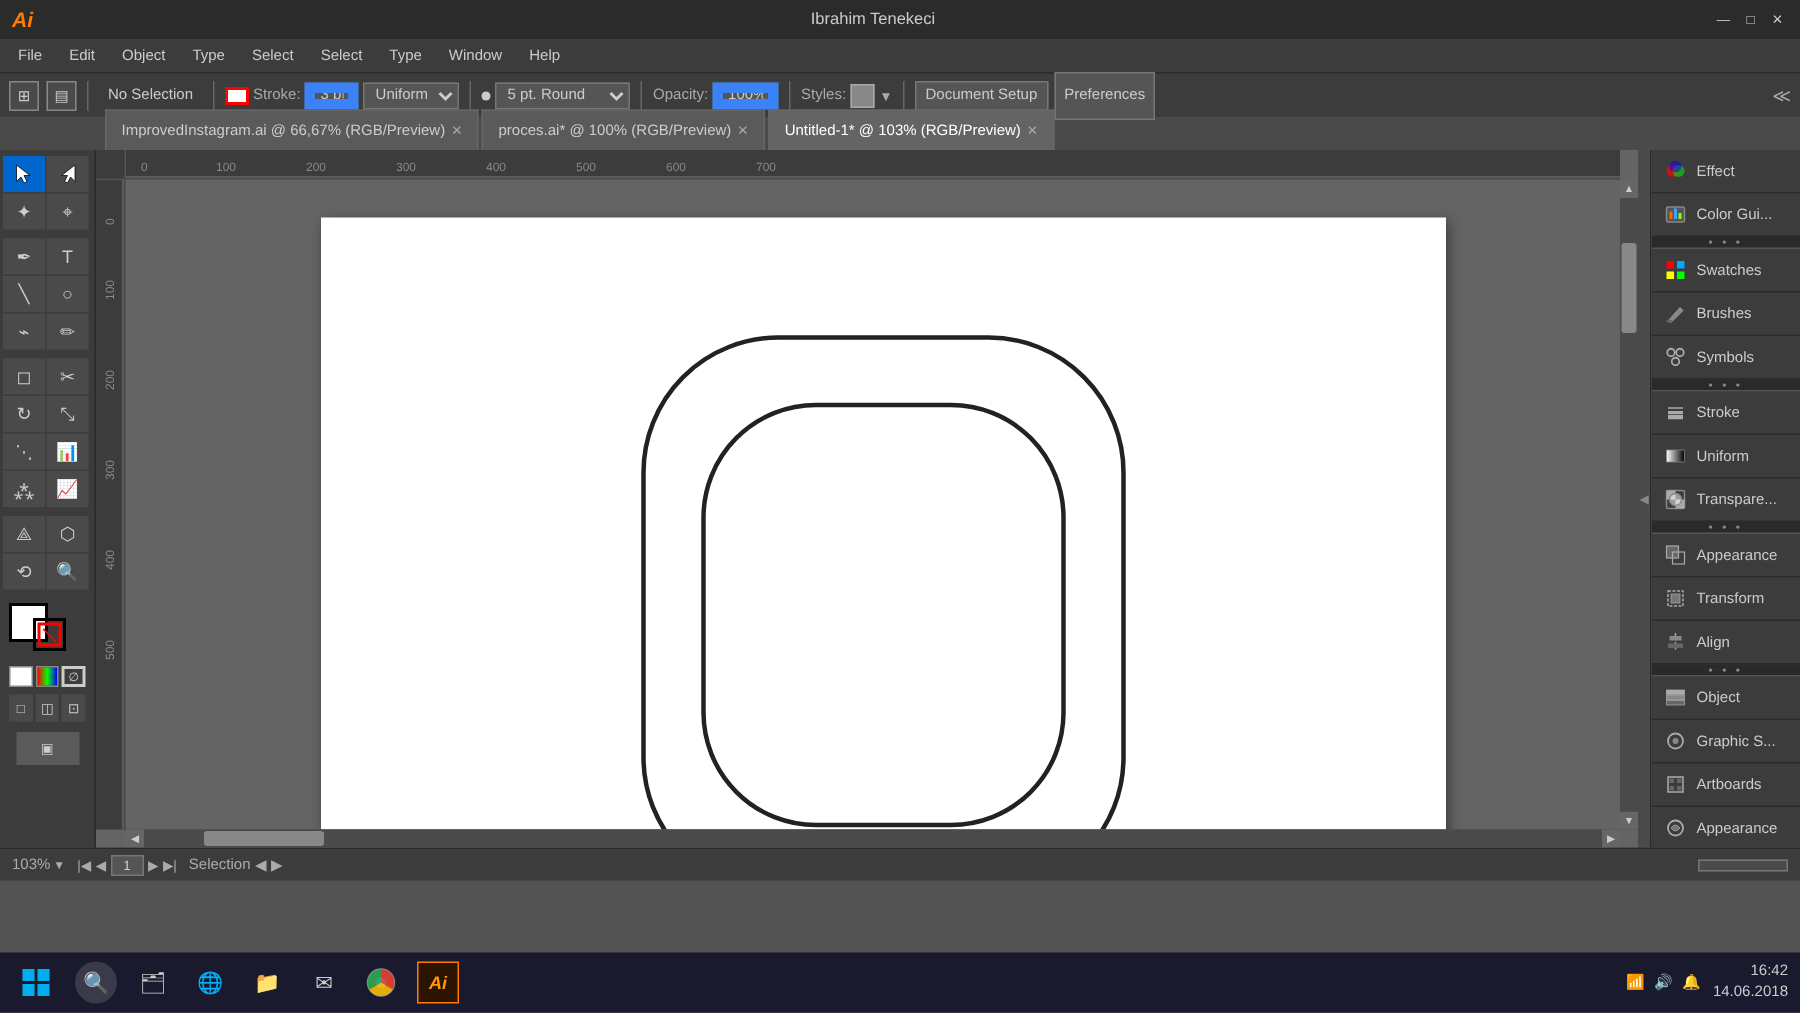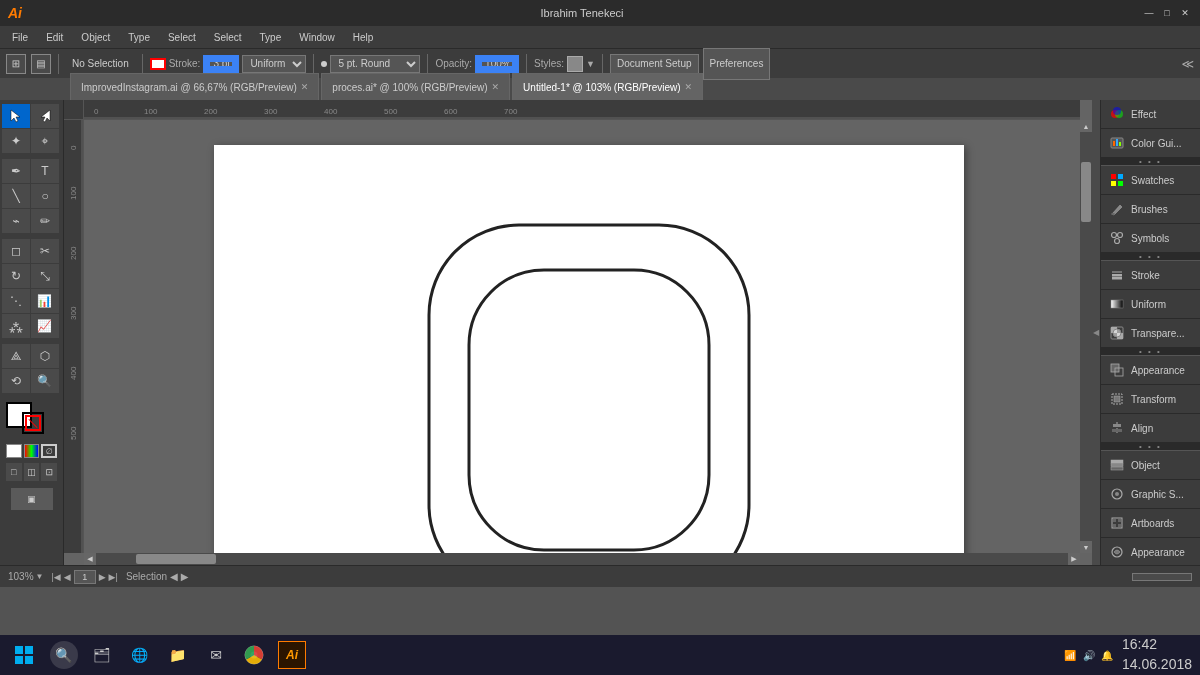--- a/index.html
+++ b/index.html
@@ -173,21 +173,21 @@
       justify-content: space-between;
       padding: 0 8px;
       position: absolute;
       bottom: 0;
       left: 0;
       right: 0;
     }
     .taskbar-left { display: flex; align-items: center; gap: 10px; }
     .taskbar-right { display: flex; align-items: center; gap: 8px; font-size: 10px; color: #ccc; }
     .sys-tray { display: flex; align-items: center; gap: 6px; font-size: 10px; }
-    .time-display { font-size: 14px; line-height: 1.4; }
+    .time-display { text-align: right; font-size: 10px; line-height: 1.4; }
 
     
     #collapse-handle {
       width: 8px;
       background: #4a4a4a;
       display: flex;
       align-items: center;
       justify-content: center;
       cursor: pointer;
     }

